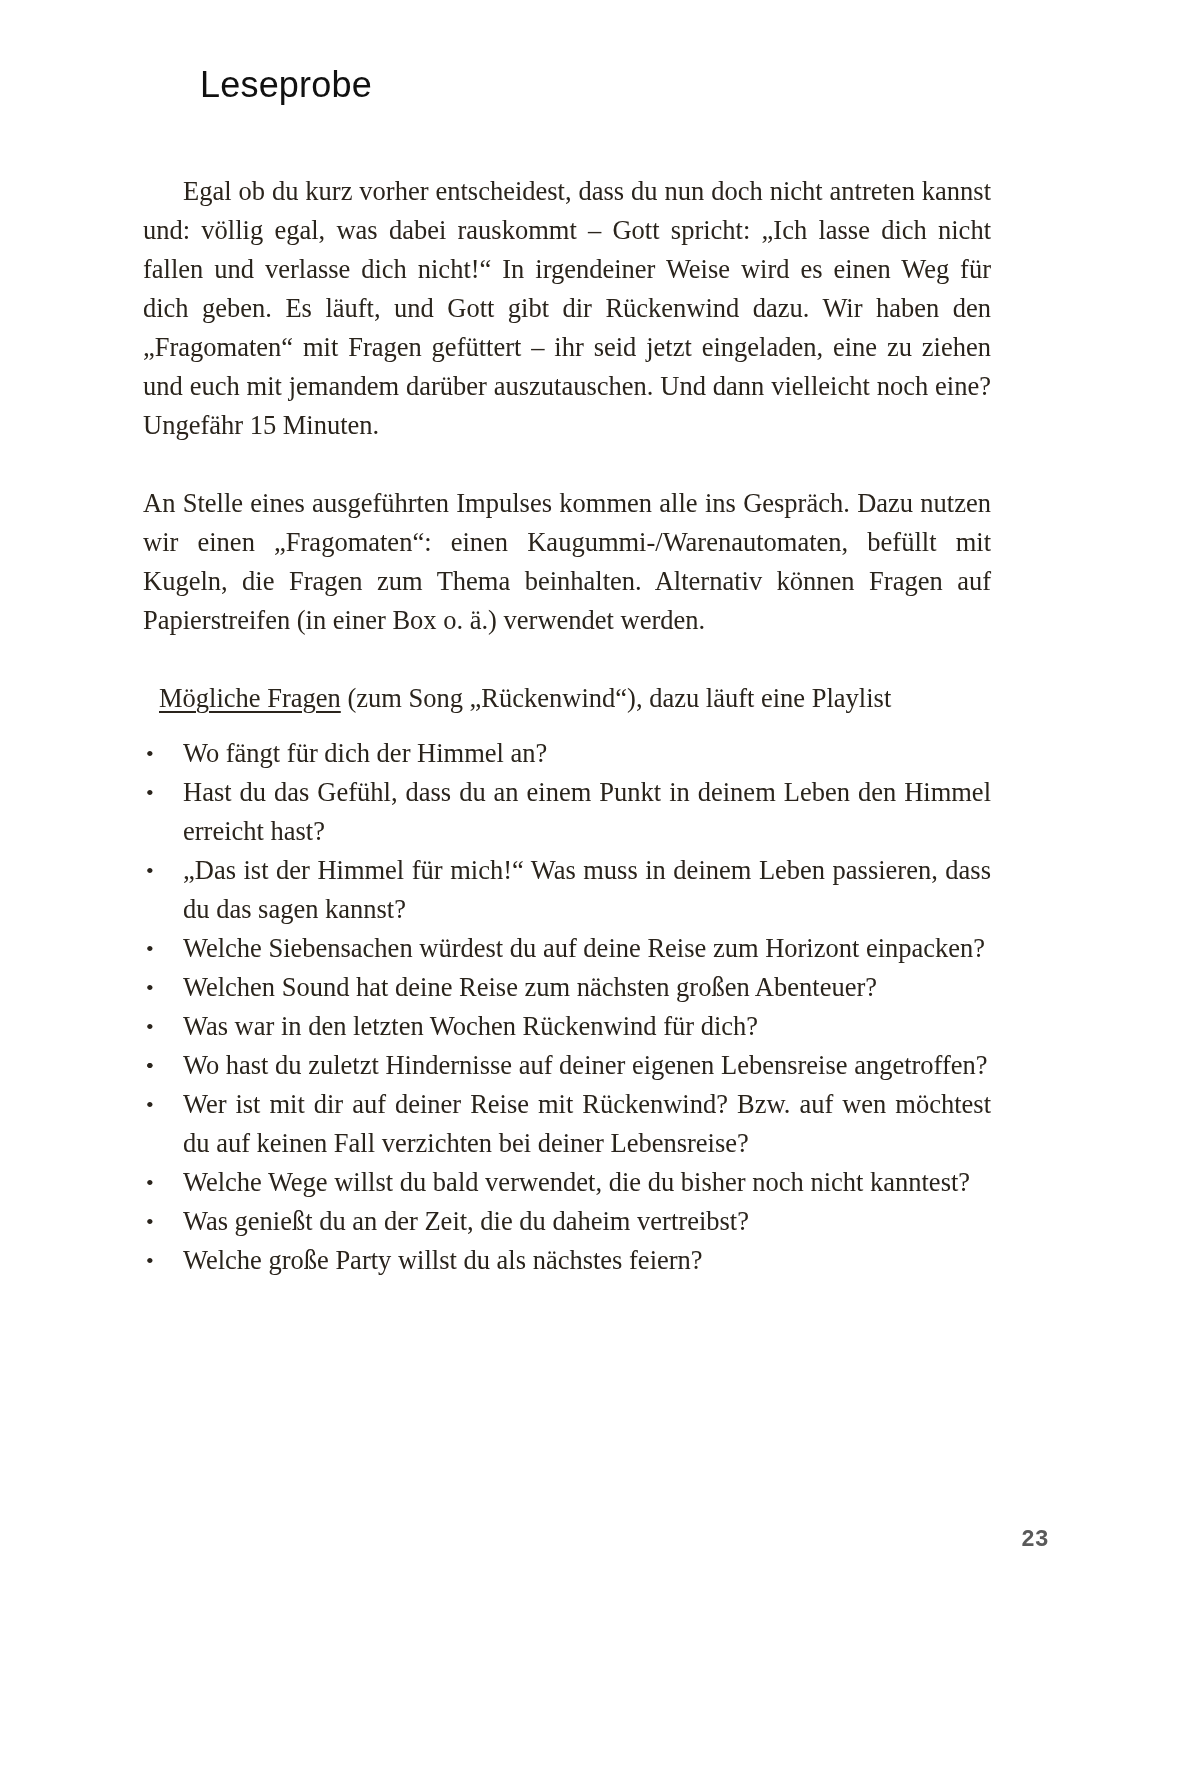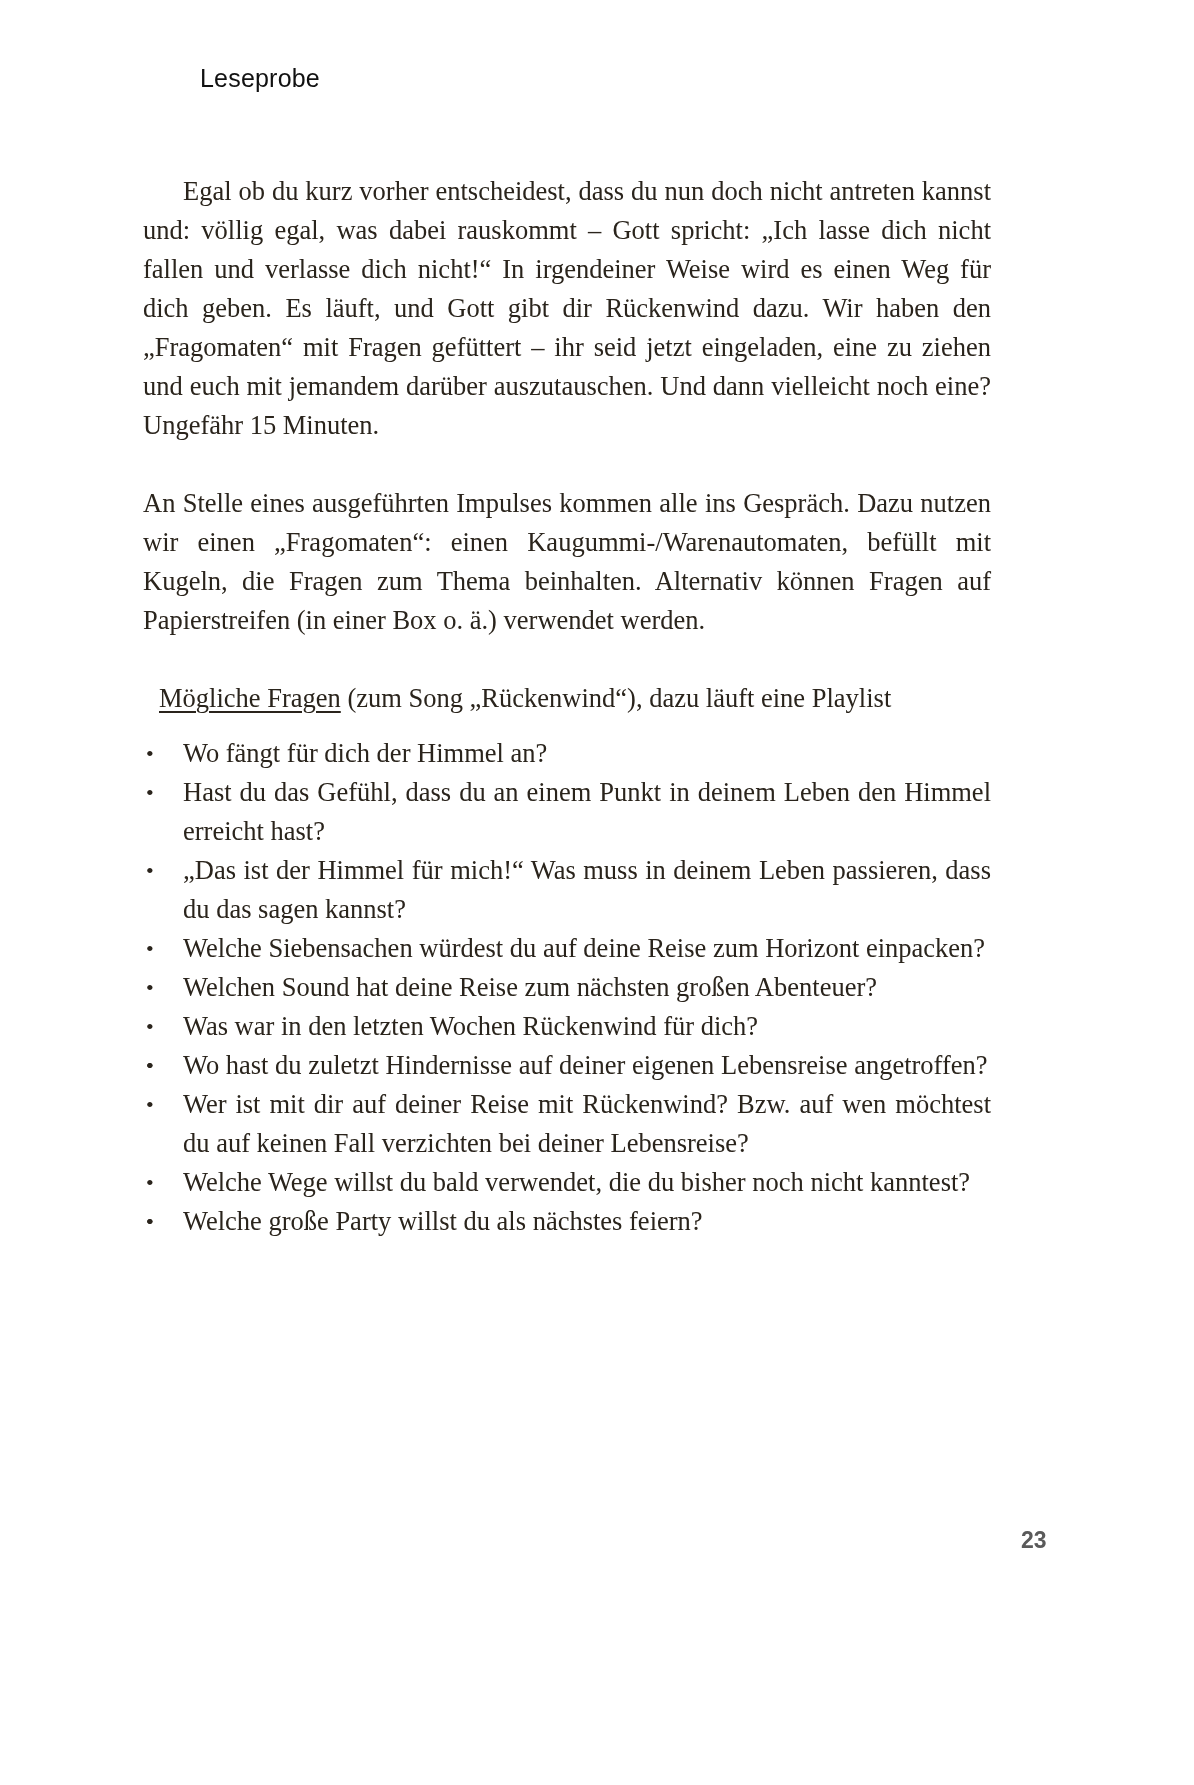--- a/index.html
+++ b/index.html
@@ -12,21 +12,21 @@
       height: 1785px;
       position: relative;
       overflow: hidden;
       color: #2a241c;
     }
     .header {
       position: absolute;
       left: 200px;
       top: 64px;
       font-family: "Liberation Sans", sans-serif;
-      font-size: 25px;
+      font-size: 36px;
       color: #111111;
       letter-spacing: 0.2px;
     }
     .content {
       position: absolute;
       left: 143px;
       top: 172px;
       width: 848px;
       font-family: "Liberation Serif", serif;
       font-size: 26.5px;
@@ -64,21 +64,21 @@
       position: absolute;
       left: 3px;
       top: 0;
       font-size: 22px;
       line-height: 39px;
     }
     .page-number {
       position: absolute;
       left: 1021px;
       top: 1527px;
-      font-family: Liberation Sans, sans-serif;
+      font-family: Liberation Mono, monospace;
       font-weight: bold;
       font-size: 23px;
       color: #5a5a5a;
     }
   </style>
 </head>
 <body>
 
 <div class="header">Leseprobe</div>
 
@@ -94,18 +94,18 @@
     <li><span class="bullet">•</span><span>Wo fängt für dich der Himmel an?</span></li>
     <li><span class="bullet">•</span><span>Hast du das Gefühl, dass du an einem Punkt in deinem Leben den Himmel erreicht hast?</span></li>
     <li><span class="bullet">•</span><span>„Das ist der Himmel für mich!“ Was muss in deinem Leben passieren, dass du das sagen kannst?</span></li>
     <li><span class="bullet">•</span><span>Welche Siebensachen würdest du auf deine Reise zum Horizont einpacken?</span></li>
     <li><span class="bullet">•</span><span>Welchen Sound hat deine Reise zum nächsten großen Abenteuer?</span></li>
     <li><span class="bullet">•</span><span>Was war in den letzten Wochen Rückenwind für dich?</span></li>
     <li><span class="bullet">•</span></li>
     <li><span class="bullet">•</span><span>Wo hast du zuletzt Hindernisse auf deiner eigenen Lebensreise angetroffen?</span></li>
     <li><span class="bullet">•</span><span>Wer ist mit dir auf deiner Reise mit Rückenwind? Bzw. auf wen möchtest du auf keinen Fall verzichten bei deiner Lebensreise?</span></li>
     <li><span class="bullet">•</span><span>Welche Wege willst du bald verwendet, die du bisher noch nicht kanntest?</span></li>
-    <li><span class="bullet">•</span></li>
+    <li><span class="bullet">•</span><span>Was genießt du an der Zeit, die du daheim vertreibst?</span></li>
     <li><span class="bullet">•</span><span>Welche große Party willst du als nächstes feiern?</span></li>
   </ul>
 </div>
 
 <div class="page-number">23</div>
 
 </body></html>

